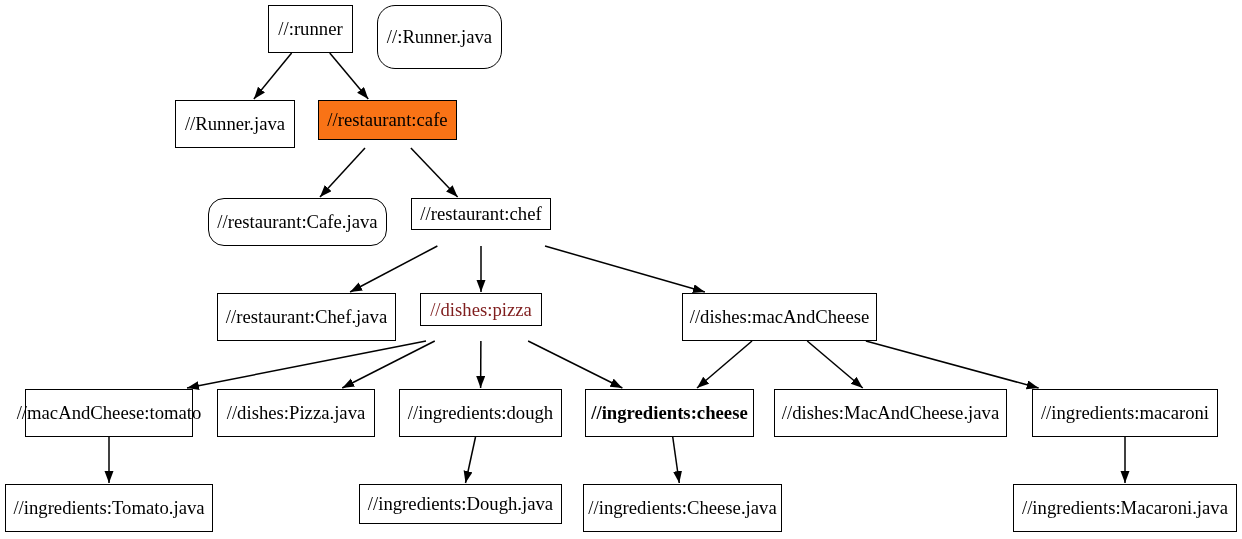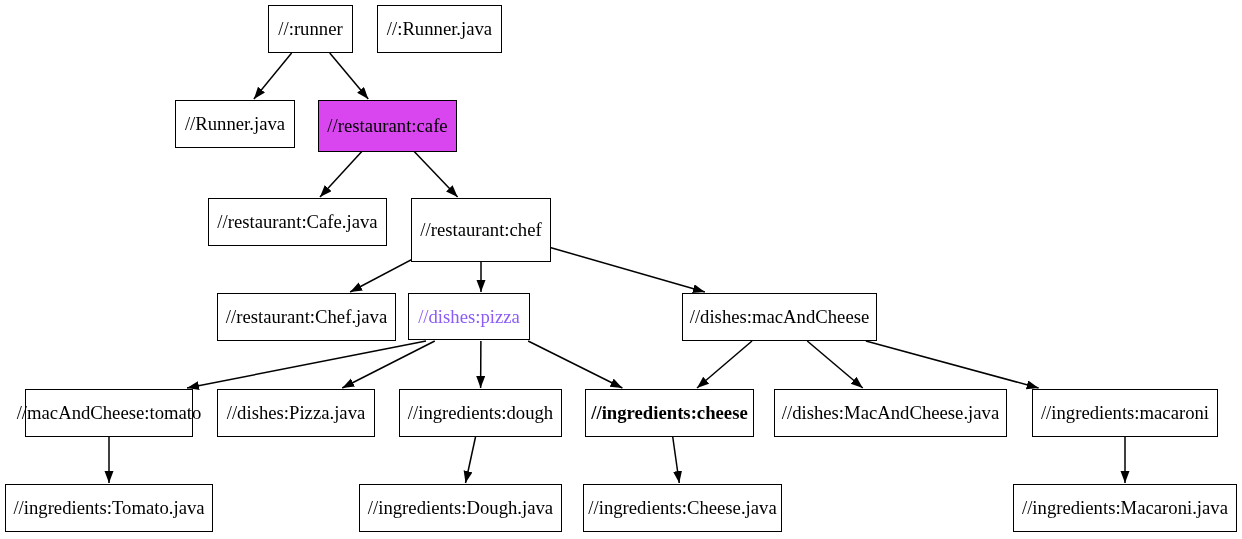--- a/index.html
+++ b/index.html
@@ -63,32 +63,32 @@
         <line x1="807.25" y1="341" x2="862.75" y2="388" stroke="#000000" stroke-width="1.5" marker-end="url(#arrowhead)"></line>
         <line x1="865.875" y1="341" x2="1038.625" y2="388" stroke="#000000" stroke-width="1.5" marker-end="url(#arrowhead)"></line>
         <line x1="109" y1="437" x2="109" y2="483" stroke="#000000" stroke-width="1.5" marker-end="url(#arrowhead)"></line>
         <line x1="475.5" y1="437" x2="465.5" y2="483" stroke="#000000" stroke-width="1.5" marker-end="url(#arrowhead)"></line>
         <line x1="672.75" y1="437" x2="679.25" y2="483" stroke="#000000" stroke-width="1.5" marker-end="url(#arrowhead)"></line>
         <line x1="1125" y1="437" x2="1125" y2="483" stroke="#000000" stroke-width="1.5" marker-end="url(#arrowhead)"></line>
       </g>
   </svg>
   <div id="node-group">
       <div class="graph-node" style="left: 268px; top: 5px; width: 85px; height: 48px; background: rgb(255, 255, 255); border-color: rgb(0, 0, 0); color: rgb(0, 0, 0);">//:runner</div>
-      <div class="graph-node" style="left: 377px; top: 5px; width: 125px; height: 48px; background: rgb(255, 255, 255); border-color: rgb(0, 0, 0); color: rgb(0, 0, 0);">//:Runner.java</div>
+      <div class="graph-node" style="left: 377px; top: 5px; width: 125px; height: 64px; background: rgb(255, 255, 255); border-color: rgb(0, 0, 0); color: rgb(0, 0, 0); border-radius: 18px;">//:Runner.java</div>
       <div class="graph-node" style="left: 175px; top: 100px; width: 120px; height: 48px; background: rgb(255, 255, 255); border-color: rgb(0, 0, 0); color: rgb(0, 0, 0);">//Runner.java</div>
-      <div class="graph-node" style="left: 318px; top: 100px; width: 139px; height: 52px; background: #d946ef; border-color: rgb(0, 0, 0); color: rgb(0, 0, 0);">//restaurant:cafe</div>
-      <div class="graph-node" style="left: 208px; top: 198px; width: 179px; height: 48px; background: rgb(255, 255, 255); border-color: rgb(0, 0, 0); color: rgb(0, 0, 0);">//restaurant:Cafe.java</div>
-      <div class="graph-node" style="left: 411px; top: 198px; width: 140px; height: 64px; background: rgb(255, 255, 255); border-color: rgb(0, 0, 0); color: rgb(0, 0, 0);">//restaurant:chef</div>
+      <div class="graph-node" style="left: 318px; top: 100px; width: 139px; height: 40px; background: #f97316; border-color: rgb(0, 0, 0); color: rgb(0, 0, 0);">//restaurant:cafe</div>
+      <div class="graph-node" style="left: 208px; top: 198px; width: 179px; height: 48px; background: rgb(255, 255, 255); border-color: rgb(0, 0, 0); color: rgb(0, 0, 0); border-radius: 16px;">//restaurant:Cafe.java</div>
+      <div class="graph-node" style="left: 411px; top: 198px; width: 140px; height: 32px; background: rgb(255, 255, 255); border-color: rgb(0, 0, 0); color: rgb(0, 0, 0);">//restaurant:chef</div>
       <div class="graph-node" style="left: 217px; top: 293px; width: 179px; height: 48px; background: rgb(255, 255, 255); border-color: rgb(0, 0, 0); color: rgb(0, 0, 0); text-align: center;">//restaurant:Chef.java</div>
-      <div class="graph-node" style="left: 408px; top: 293px; width: 122px; height: 47px; background: rgb(255, 255, 255); border-color: rgb(0, 0, 0); color: #8b5cf6;">//dishes:pizza</div>
+      <div class="graph-node" style="left: 420px; top: 293px; width: 122px; height: 33px; background: rgb(255, 255, 255); border-color: rgb(0, 0, 0); color: #7f1d1d;">//dishes:pizza</div>
       <div class="graph-node" style="left: 682px; top: 293px; width: 195px; height: 48px; background: rgb(255, 255, 255); border-color: rgb(0, 0, 0); color: rgb(0, 0, 0);">//dishes:macAndCheese</div>
       <div class="graph-node" style="left: 25px; top: 389px; width: 168px; height: 48px; background: rgb(255, 255, 255); border-color: rgb(0, 0, 0); color: rgb(0, 0, 0);">//macAndCheese:tomato</div>
       <div class="graph-node" style="left: 217px; top: 389px; width: 158px; height: 48px; background: rgb(255, 255, 255); border-color: rgb(0, 0, 0); color: rgb(0, 0, 0);">//dishes:Pizza.java</div>
       <div class="graph-node" style="left: 399px; top: 389px; width: 163px; height: 48px; background: rgb(255, 255, 255); border-color: rgb(0, 0, 0); color: rgb(0, 0, 0);">//ingredients:dough</div>
       <div class="graph-node" style="left: 585px; top: 389px; width: 169px; height: 48px; background: rgb(255, 255, 255); border-color: rgb(0, 0, 0); color: rgb(0, 0, 0); font-weight: bold;">//ingredients:cheese</div>
       <div class="graph-node" style="left: 774px; top: 389px; width: 233px; height: 48px; background: rgb(255, 255, 255); border-color: rgb(0, 0, 0); color: rgb(0, 0, 0); text-align: center;">//dishes:MacAndCheese.java</div>
       <div class="graph-node" style="left: 1032px; top: 389px; width: 186px; height: 48px; background: rgb(255, 255, 255); border-color: rgb(0, 0, 0); color: rgb(0, 0, 0);">//ingredients:macaroni</div>
       <div class="graph-node" style="left: 5px; top: 484px; width: 208px; height: 48px; background: rgb(255, 255, 255); border-color: rgb(0, 0, 0); color: rgb(0, 0, 0);">//ingredients:Tomato.java</div>
-      <div class="graph-node" style="left: 359px; top: 484px; width: 203px; height: 48px; background: rgb(255, 255, 255); border-color: rgb(0, 0, 0); color: rgb(0, 0, 0);">//ingredients:Dough.java</div>
+      <div class="graph-node" style="left: 359px; top: 484px; width: 203px; height: 40px; background: rgb(255, 255, 255); border-color: rgb(0, 0, 0); color: rgb(0, 0, 0);">//ingredients:Dough.java</div>
       <div class="graph-node" style="left: 583px; top: 484px; width: 199px; height: 48px; background: rgb(255, 255, 255); border-color: rgb(0, 0, 0); color: rgb(0, 0, 0);">//ingredients:Cheese.java</div>
       <div class="graph-node" style="left: 1013px; top: 484px; width: 224px; height: 48px; background: rgb(255, 255, 255); border-color: rgb(0, 0, 0); color: rgb(0, 0, 0);">//ingredients:Macaroni.java</div>
     </div>
 </div>
 
 </body></html>

